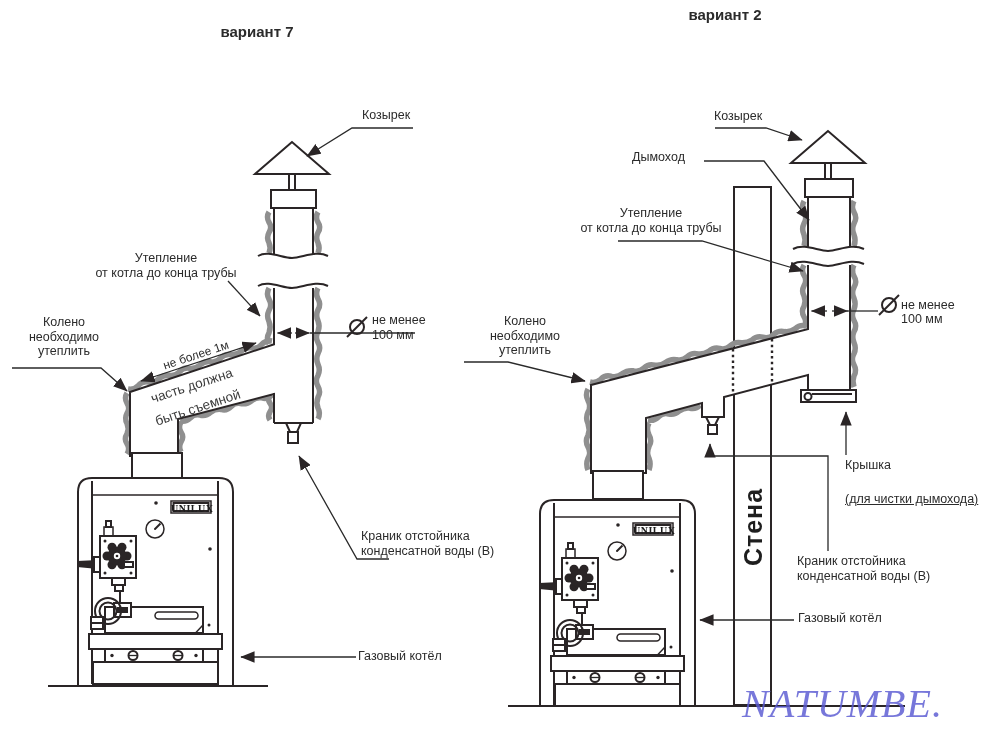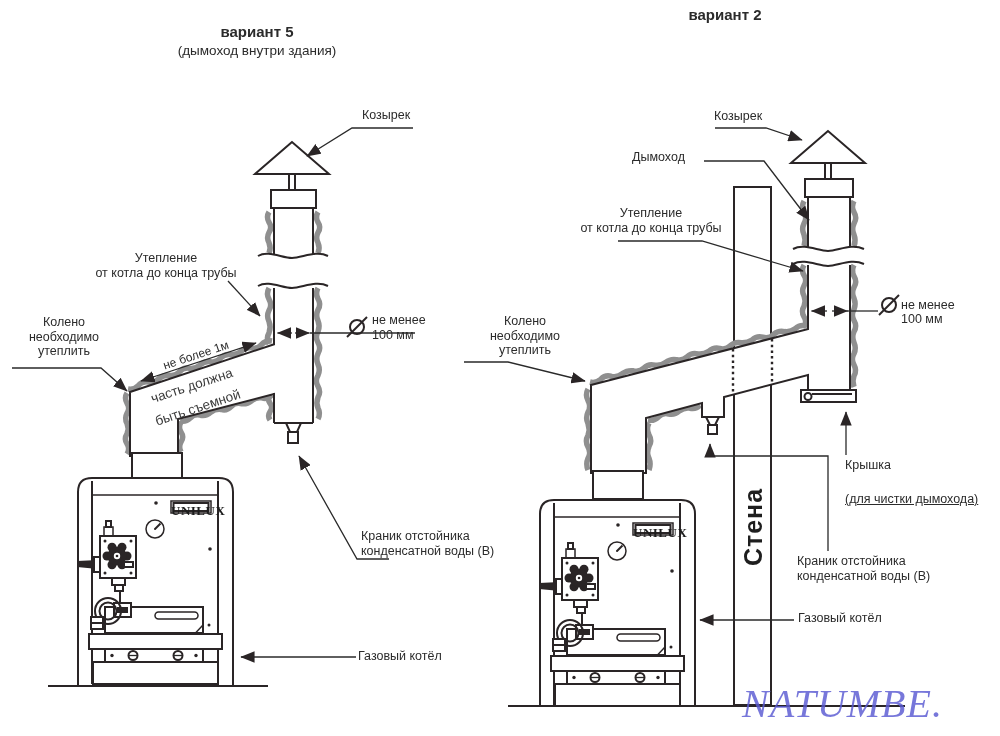--- a/index.html
+++ b/index.html
@@ -5,21 +5,21 @@
   :root{ --line:#2a2526; --insul:#8f8f8f; --wm:#5a5ad2; }
   html,body{margin:0;padding:0;background:#ffffff;}
   #stage{position:relative;width:1000px;height:736px;background:#fff;overflow:hidden;
          font-family:"Liberation Sans","DejaVu Sans",sans-serif;color:#222;}
   #art{position:absolute;left:0;top:0;}
   .lbl{position:absolute;font-size:12.5px;line-height:14.5px;white-space:nowrap;color:#2b2b2b;}
   .ctr{text-align:center;white-space:normal;}
   .ttl{font-weight:bold;font-size:15px;}
   .sub{font-size:13.5px;}
   .rot{transform-origin:50% 50%;}
-  .brand{position:absolute;font-size:13px;font-weight:bold;letter-spacing:.5px;
+  .brand{position:absolute;font-size:10px;font-weight:bold;letter-spacing:.5px;
          text-align:center;font-family:"Liberation Serif","DejaVu Serif",serif;color:#1c1c1c;}
   .wallTxt{position:absolute;font-weight:bold;font-size:25px;letter-spacing:1px;
            transform:translate(-50%,-50%) rotate(-90deg);white-space:nowrap;color:#1e1e1e;}
   .wmark{position:absolute;font-family:"Liberation Serif","DejaVu Serif",serif;
          font-style:italic;font-size:40px;letter-spacing:1px;color:var(--wm);opacity:.82;}
   
   .ln{stroke:var(--line);fill:none;stroke-width:2;}
   .fw{fill:#fff;stroke:var(--line);stroke-width:2;}
   .thin{stroke-width:1.5;}
   .fil{fill:var(--line);stroke:none;}
@@ -197,22 +197,21 @@
     <g class="ln" stroke-width="1.5">
       <circle cx="889" cy="305" r="7"></circle>
           <path d="M879,315 L899,295"></path>
     </g>
     <path class="ld" marker-end="url(#arw)" d="M846,455 V412"></path>
     <path class="ld" marker-end="url(#arw)" d="M828,551 V456 H710 V444"></path>
     <path class="ld" marker-end="url(#arw)" d="M794,620 H700"></path>
   </g>
 </svg>
 
-<div class="lbl ttl ctr" style="left:157px;top:25px;width:200px;">вариант 5</div>
-<div class="lbl sub ctr" style="left:132px;top:44px;width:250px;">(дымоход внутри здания)</div>
+<div class="lbl ttl ctr" style="left:157px;top:25px;width:200px;">вариант 7</div>
 <div class="lbl ttl ctr" style="left:625px;top:8px;width:200px;">вариант 2</div>
 
 <div class="lbl" style="left:362px;top:108px;">Козырек</div>
 <div class="lbl ctr" style="left:66px;top:251px;width:200px;">
   <div>Утепление</div>
   <div>от котла до конца трубы</div>
 </div>
 <div class="lbl ctr" style="left:14px;top:315px;width:100px;">
   <div>Колено</div>
   <div>необходимо</div>

